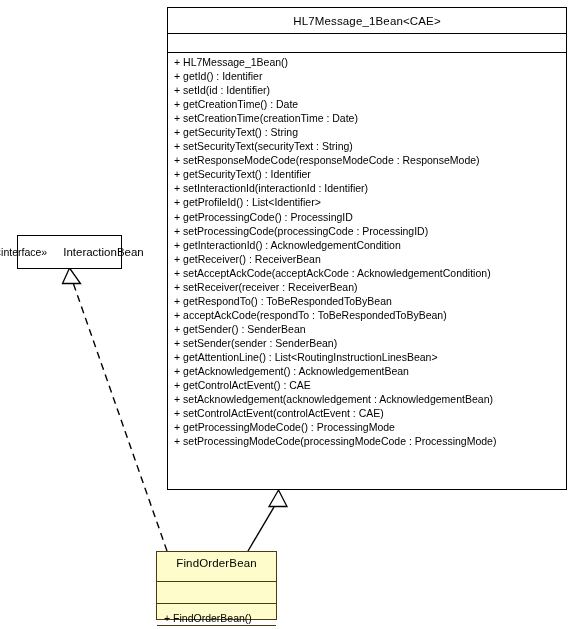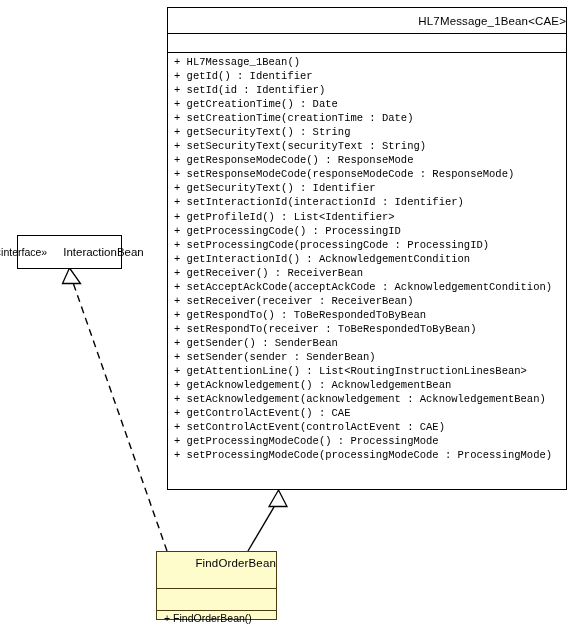--- a/index.html
+++ b/index.html
@@ -31,21 +31,21 @@
     z-index: 5;
   }
   .uml-compartment {
     box-sizing: border-box;
     border-bottom: 1px solid #000000;
   }
   .uml-compartment:last-child {
     border-bottom: none;
   }
   .uml-name {
-    text-align: right;
+    text-align: center;
     font-size: 11.5px;
     color: #000000;
     letter-spacing: 0.15px;
     white-space: nowrap;
     overflow: hidden;
   }
   .uml-members {
     padding: 2px 0 2px 0;
   }
   .uml-member {
@@ -66,21 +66,20 @@
   }
   #class-hl7message .c-name {
     height: 26px;
     line-height: 26px;
   }
   #class-hl7message .c-attrs {
     height: 19px;
   }
   #class-hl7message .c-ops {
     height: 436px;
-    font-family: Liberation Mono, monospace;
   }
 
   
   #interface-interactionbean {
     left: 17px;
     top: 235px;
     width: 105px;
     height: 34px;
     background: #ffffff;
   }
@@ -111,30 +110,30 @@
     top: 551px;
     width: 121px;
     height: 69px;
     background: #fffccc;
     border: 1px solid #4a3c10;
   }
   #class-findorderbean .uml-compartment {
     border-bottom: 1px solid #4a3c10;
   }
   #class-findorderbean .sub-name {
-    height: 37px;
+    height: 30px;
     line-height: 23px;
   }
   #class-findorderbean .sub-attrs {
     height: 22px;
   }
   #class-findorderbean .sub-ops {
     height: 22px;
     display: flex;
-    align-items: flex-start;
+    align-items: flex-end;
   }
   #class-findorderbean .uml-member {
     padding-left: 7px;
     font-size: 10.5px;
     line-height: 14px;
   }
 </style>
 </head>
 <body>
 
@@ -160,39 +159,38 @@
   <div class="uml-compartment c-attrs"></div>
 
   <div class="uml-compartment c-ops uml-members">
     <div class="uml-member">+ HL7Message_1Bean()</div>
     <div class="uml-member">+ getId() : Identifier</div>
     <div class="uml-member">+ setId(id : Identifier)</div>
     <div class="uml-member">+ getCreationTime() : Date</div>
     <div class="uml-member">+ setCreationTime(creationTime : Date)</div>
     <div class="uml-member">+ getSecurityText() : String</div>
     <div class="uml-member">+ setSecurityText(securityText : String)</div>
-    <div class="uml-member">+ getResponseModeCode() : ResponseMode</div>
     <div class="uml-member">+ setResponseModeCode(responseModeCode : ResponseMode)</div>
     <div class="uml-member">+ getSecurityText() : Identifier</div>
     <div class="uml-member">+ setInteractionId(interactionId : Identifier)</div>
     <div class="uml-member">+ getProfileId() : List&lt;Identifier&gt;</div>
     <div class="uml-member">+ getProcessingCode() : ProcessingID</div>
     <div class="uml-member">+ setProcessingCode(processingCode : ProcessingID)</div>
     <div class="uml-member">+ getInteractionId() : AcknowledgementCondition</div>
     <div class="uml-member">+ getReceiver() : ReceiverBean</div>
     <div class="uml-member">+ setAcceptAckCode(acceptAckCode : AcknowledgementCondition)</div>
     <div class="uml-member">+ setReceiver(receiver : ReceiverBean)</div>
     <div class="uml-member">+ getRespondTo() : ToBeRespondedToByBean</div>
-    <div class="uml-member">+ setRespondTo(receiver : ToBeRespondedToByBean)</div>
+    <div class="uml-member">+ acceptAckCode(respondTo : ToBeRespondedToByBean)</div>
     <div class="uml-member">+ getSender() : SenderBean</div>
     <div class="uml-member">+ setSender(sender : SenderBean)</div>
     <div class="uml-member">+ getAttentionLine() : List&lt;RoutingInstructionLinesBean&gt;</div>
     <div class="uml-member">+ getAcknowledgement() : AcknowledgementBean</div>
+    <div class="uml-member">+ getControlActEvent() : CAE</div>
     <div class="uml-member">+ setAcknowledgement(acknowledgement : AcknowledgementBean)</div>
-    <div class="uml-member">+ getControlActEvent() : CAE</div>
     <div class="uml-member">+ setControlActEvent(controlActEvent : CAE)</div>
     <div class="uml-member">+ getProcessingModeCode() : ProcessingMode</div>
     <div class="uml-member">+ setProcessingModeCode(processingModeCode : ProcessingMode)</div>
   </div>
 </div>
 
 <div class="uml-box" id="interface-interactionbean">
   <div class="iface-stack">
     <div class="iface-stereotype">«interface»</div>
     <div class="iface-name">InteractionBean</div>

